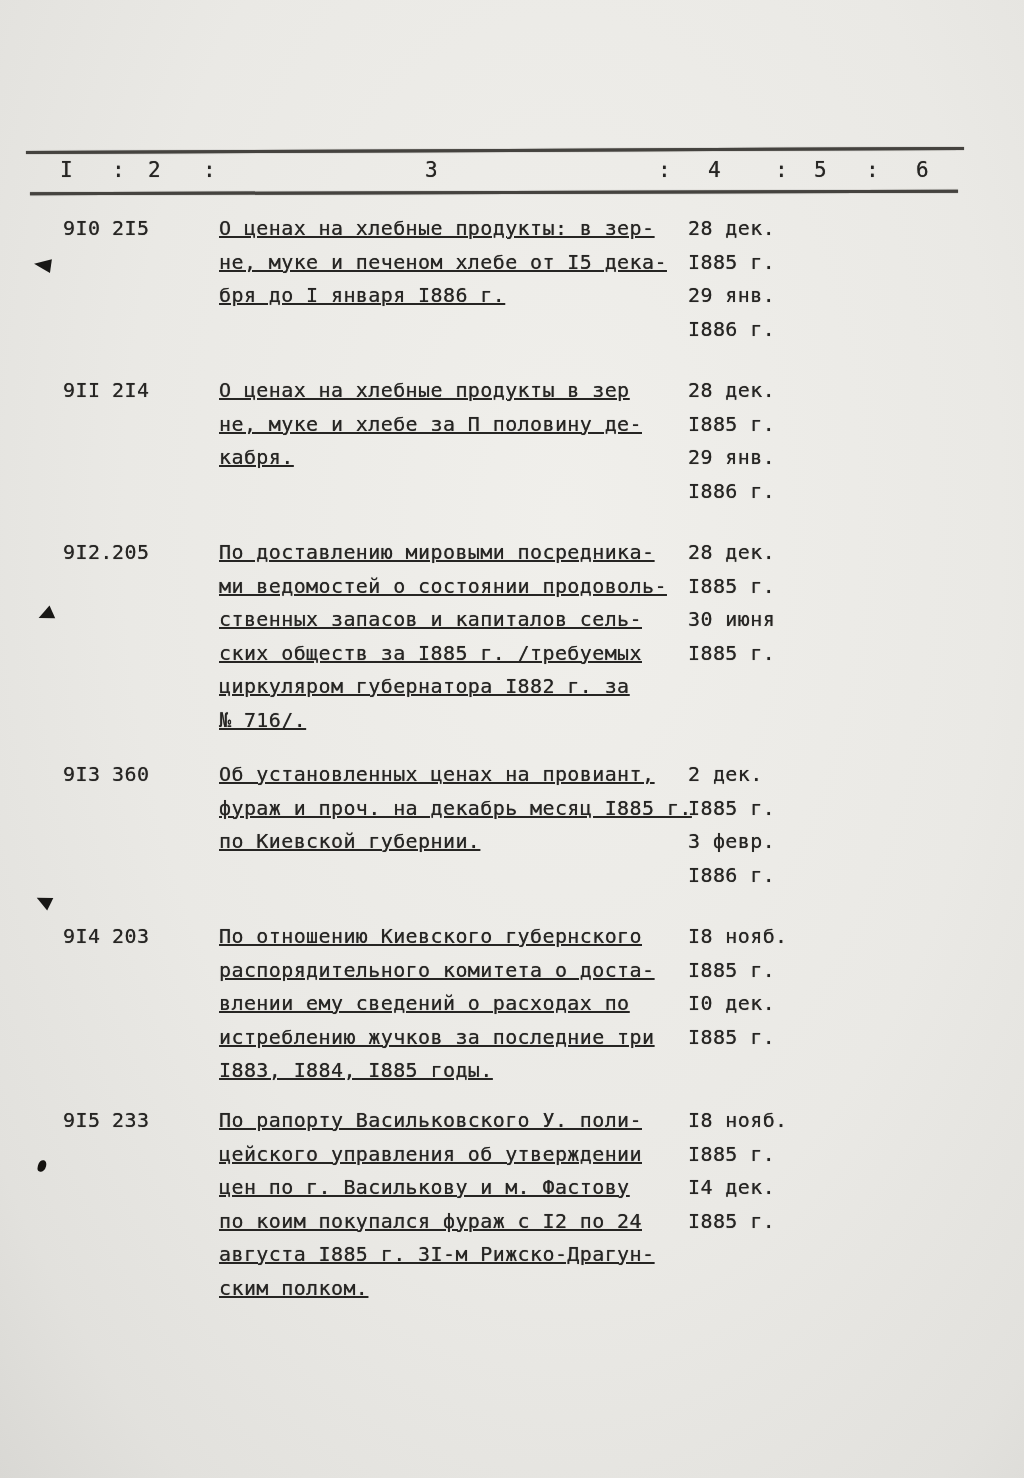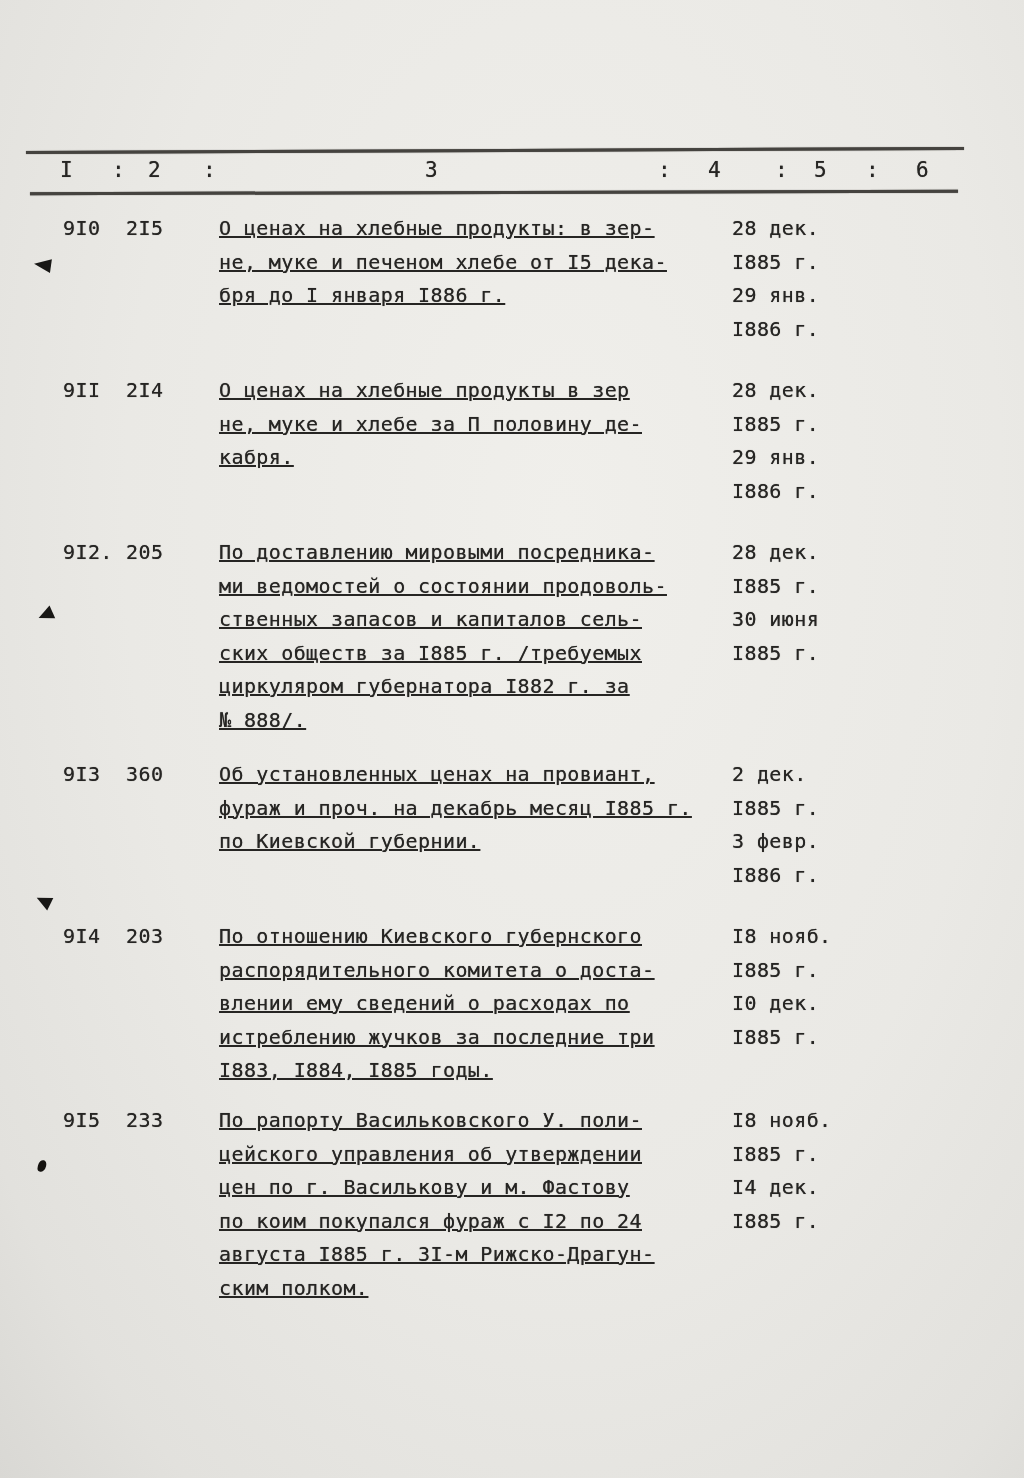--- a/index.html
+++ b/index.html
@@ -32,23 +32,23 @@
   .hc5{left:814px;} .hs5{left:866px;}
   .hc6{left:916px;}
   .row{position:absolute;left:0;width:1024px;font-size:20px;line-height:33.5px;}
   .row-0{top:212px;}
   .row-1{top:374px;}
   .row-2{top:536px;}
   .row-3{top:758px;}
   .row-4{top:920px;}
   .row-5{top:1104px;}
   .c1{position:absolute;left:63px;}
-  .c2{position:absolute;left:126px;}
+  .c2{position:absolute;left:112px;}
   .c3{position:absolute;left:219px;width:495px;white-space:pre-line;text-decoration:underline;}
-  .c4{position:absolute;left:688px;width:130px;white-space:pre-line;margin-left:44px;}
+  .c4{position:absolute;left:688px;width:130px;white-space:pre-line;}
   .mark{position:absolute;}
   .tri{width:0;height:0;border-top:7px solid transparent;border-bottom:7px solid transparent;border-right:17px solid #191816;}
   .mark-1{left:34px;top:258px;transform:rotate(8deg);}
   .mark-2{left:38px;top:608px;transform:rotate(-24deg);border-right-width:15px;}
   .mark-3{left:36px;top:894px;transform:rotate(26deg);border-right-width:15px;}
   .dot{width:8px;height:12px;background:#14120f;border-radius:55% 45% 60% 40%;}
   .mark-4{left:38px;top:1160px;transform:rotate(14deg);}
 </style>
 </head>
 <body>
@@ -99,21 +99,21 @@
   </div>
 
   <div class="row row-2 txt">
     <span class="c1">9I2.</span>
     <span class="c2">205</span>
     <div class="c3">По доставлению мировыми посредника-
 ми ведомостей о состоянии продоволь-
 ственных запасов и капиталов сель-
 ских обществ за I885 г. /требуемых
 циркуляром губернатора I882 г. за
-№ 888/.</div>
+№ 716/.</div>
     <div class="c4">28 дек.
 I885 г.
 30 июня
 I885 г.</div>
   </div>
 
   <div class="row row-3 txt">
     <span class="c1">9I3</span>
     <span class="c2">360</span>
     <div class="c3">Об установленных ценах на провиант,

